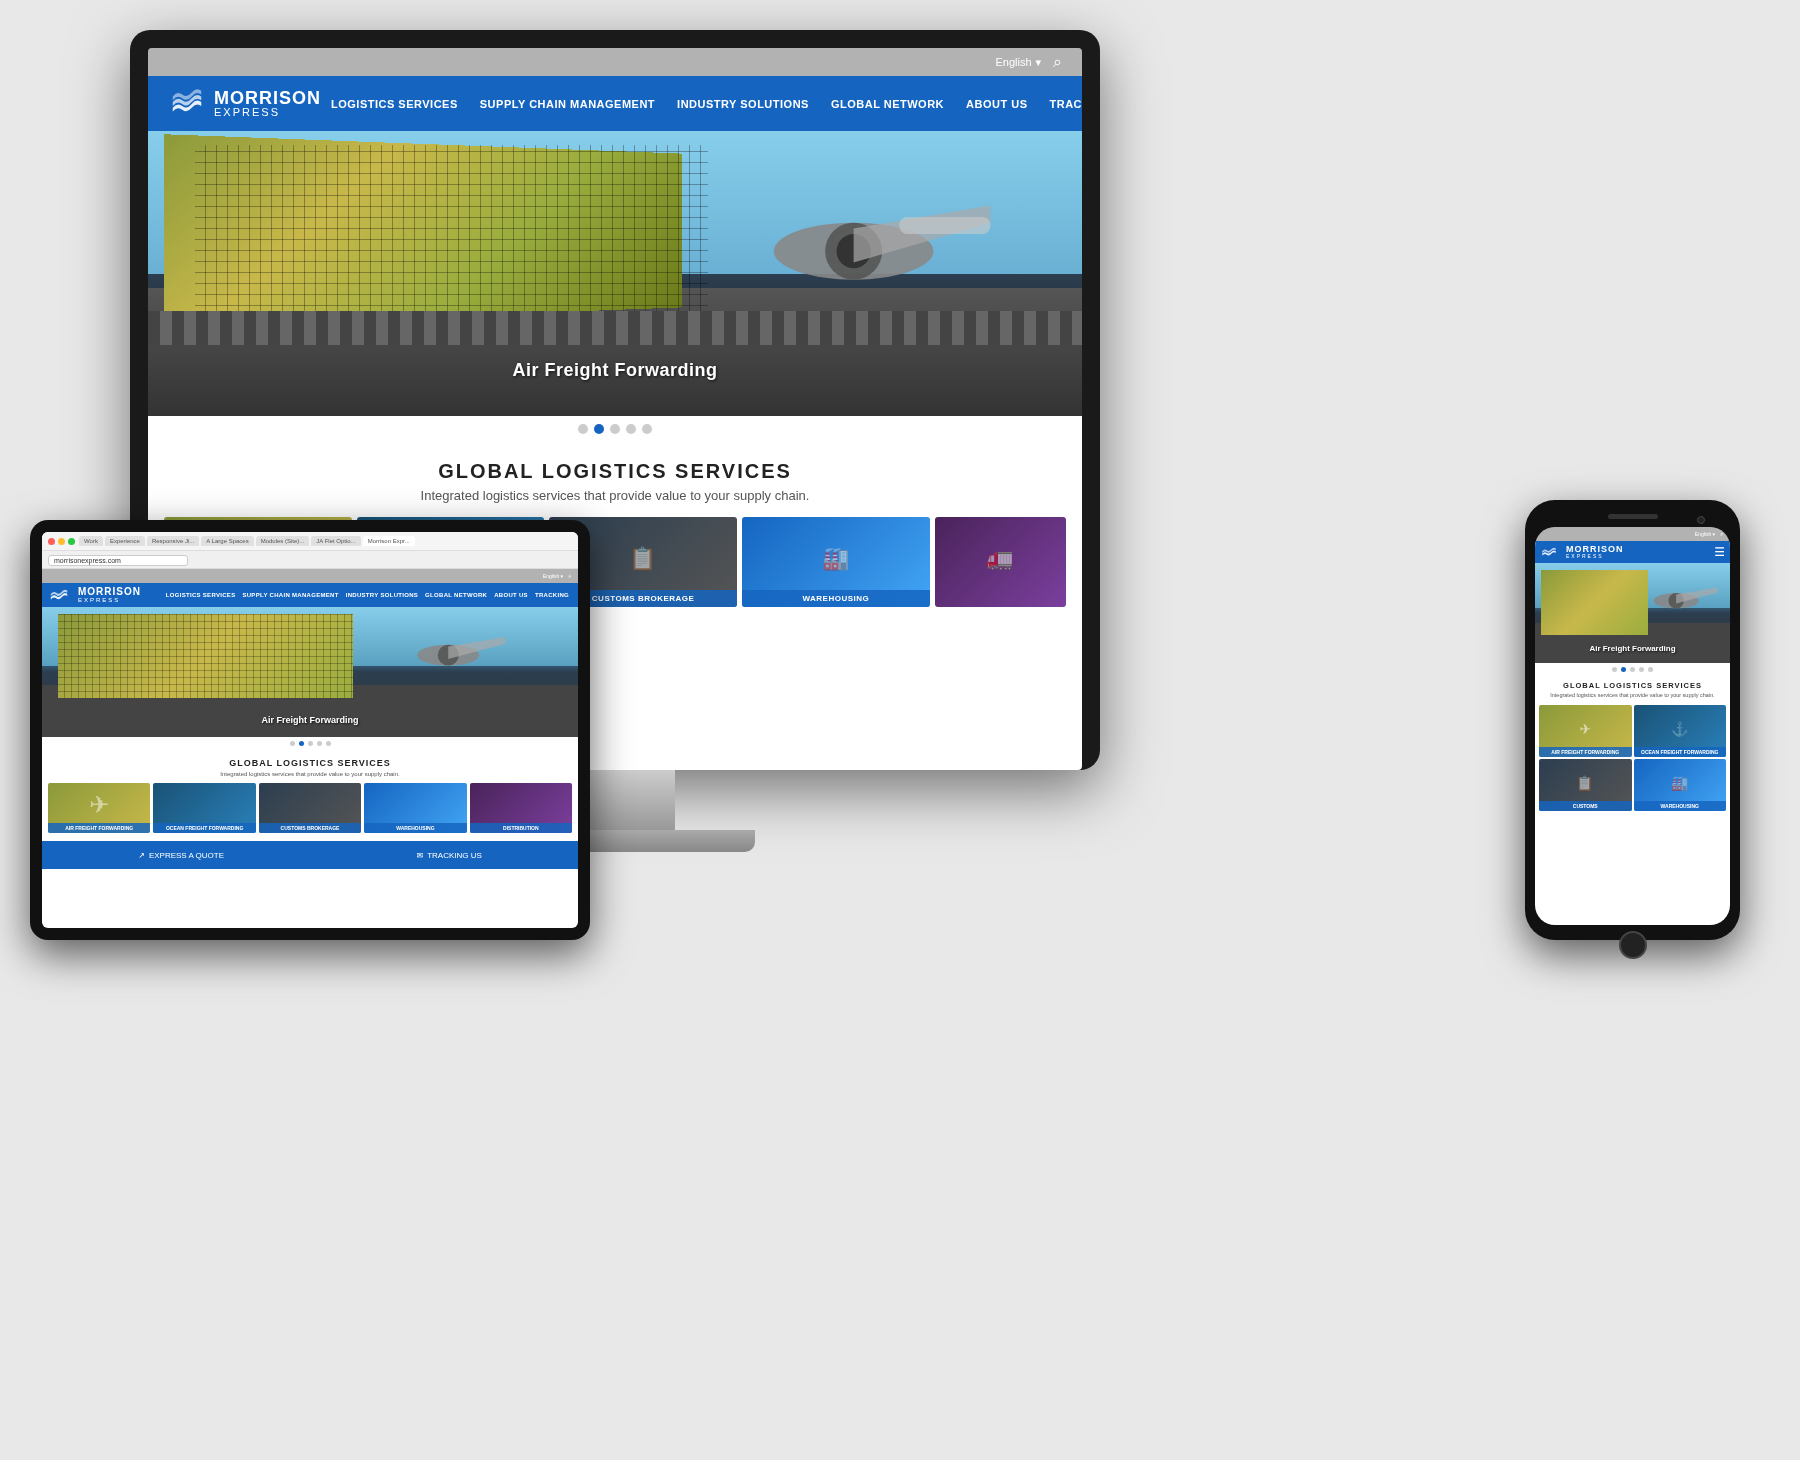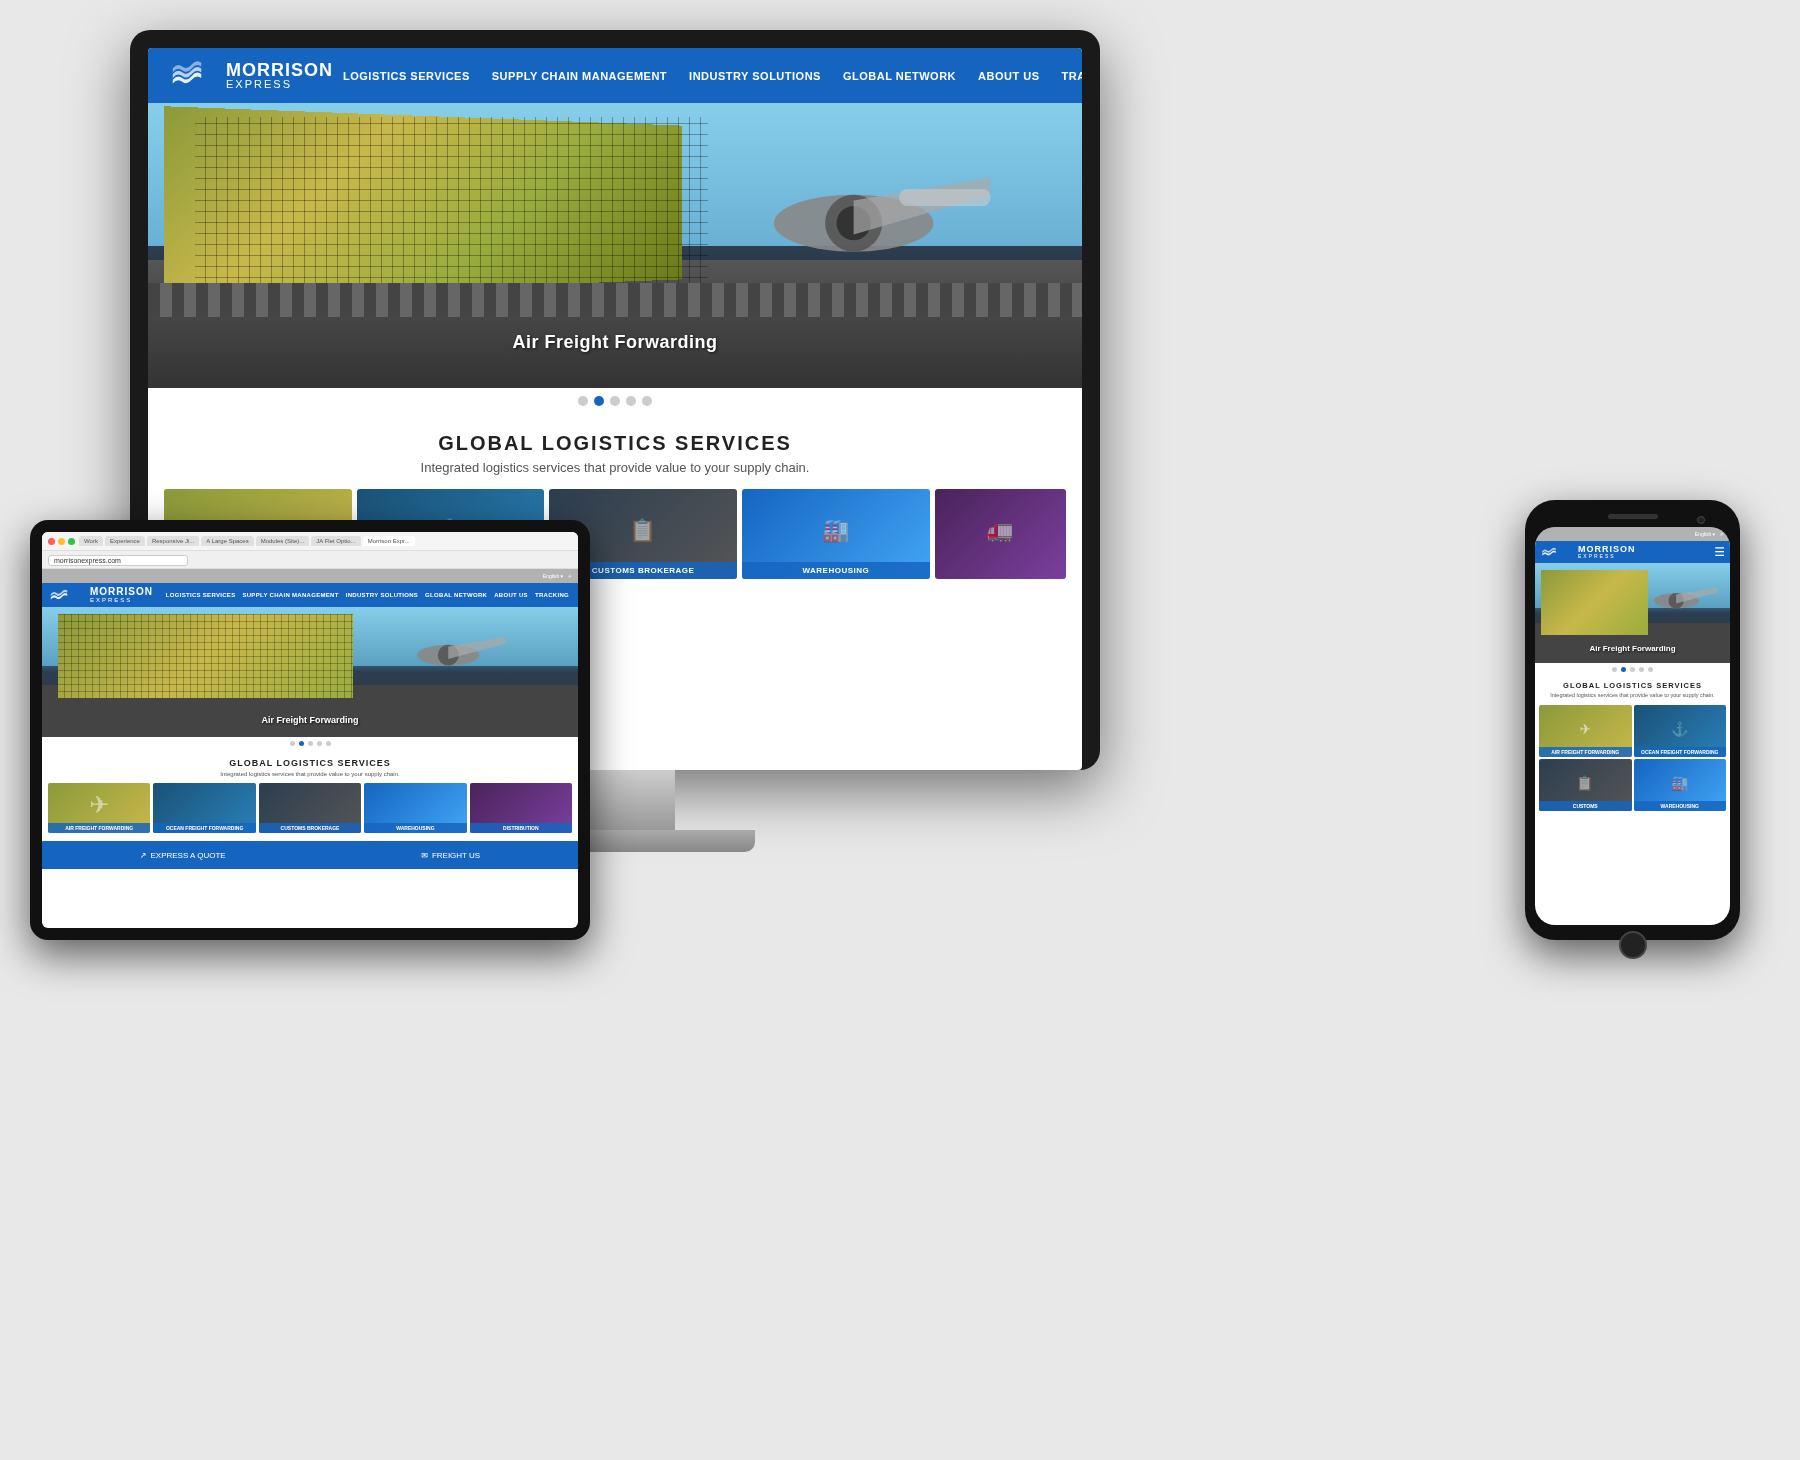--- a/index.html
+++ b/index.html
@@ -174,21 +174,21 @@
       width: 28px;
       height: 28px;
       border-radius: 50%;
       background: #222;
       border: 2px solid #444;
       margin: 6px auto 0;
     }
     .logo-area {
       display: flex;
       align-items: center;
-      gap: 20px;
+      gap: 8px;
     }
     .logo-waves {
       width: 38px;
       height: 38px;
     }
     .logo-waves-sm {
       width: 22px;
       height: 22px;
     }
     .logo-waves-xs {
@@ -612,20 +612,27 @@
   </style>
 </head>
 <body>
 
 <div class="scene">
 
   <div class="monitor">
     <div class="monitor-outer">
       <div class="monitor-screen">
 
+        <div class="monitor-header-strip">
+          <div class="strip-lang">
+            <span>English</span>
+            <span>▾</span>
+          </div>
+          <div class="strip-search">⌕</div>
+        </div>
 
         <div style="background:#1565c0; display:flex; align-items:center; justify-content:space-between; padding:0 20px; height:55px;">
           <div class="logo-area">
             <svg class="logo-waves" viewBox="0 0 40 40">
               <path class="wave-svg" d="M5,28 Q10,22 15,26 Q20,30 25,24 Q30,18 35,22 L35,18 Q30,14 25,20 Q20,26 15,22 Q10,18 5,24 Z" opacity="0.9"></path>
               <path class="wave-svg" d="M5,22 Q10,16 15,20 Q20,24 25,18 Q30,12 35,16 L35,12 Q30,8 25,14 Q20,20 15,16 Q10,12 5,18 Z" opacity="0.7"></path>
               <path class="wave-svg" d="M5,16 Q10,10 15,14 Q20,18 25,12 Q30,6 35,10 L35,6 Q30,2 25,8 Q20,14 15,10 Q10,6 5,12 Z" opacity="0.5"></path>
             </svg>
             <div class="logo-text-block">
               <span class="logo-morrison">MORRISON</span>
@@ -803,21 +810,21 @@
           </div>
         </div>
 
         <div class="bottom-bar">
           <div class="bottom-bar-item">
             <span>↗</span>
             <span>EXPRESS A QUOTE</span>
           </div>
           <div class="bottom-bar-item">
             <span>✉</span>
-            <span>FREIGHT US</span>
+            <span>TRACKING US</span>
           </div>
         </div>
 
       </div>
     </div>
   </div>
 
   <div class="phone">
     <div class="phone-outer">
       <div class="phone-speaker"></div>

